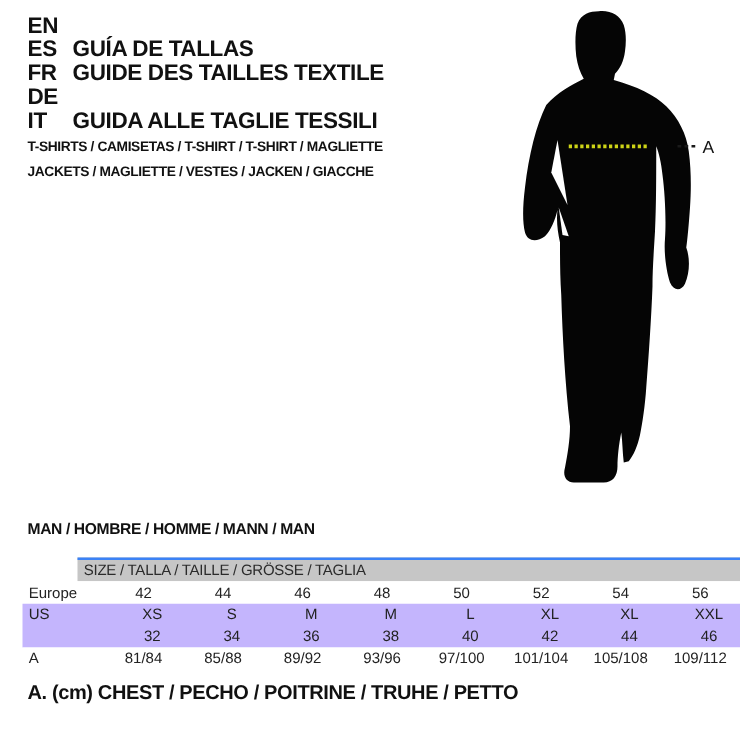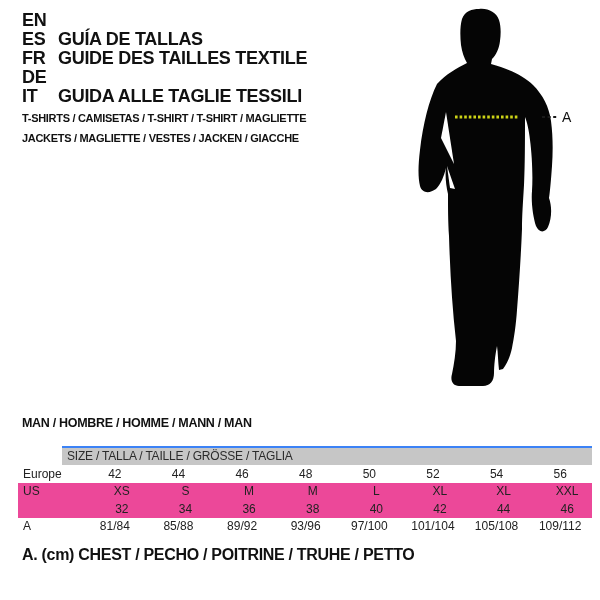--- a/index.html
+++ b/index.html
@@ -21,21 +21,21 @@
   
   .size-table{position:absolute;left:18px;top:446px;width:574px;}
   .tbl-header{
     height:17px;line-height:17px;background:#c6c6c6;border-top:2px solid #3b82f6;
     font-size:12px;color:#2b2b2b;padding-left:5px;letter-spacing:-0.2px;margin-left:44px;
   }
   .row{display:flex;height:17.5px;align-items:center;font-size:12px;color:#222;}
   .row .lbl{width:60px;padding-left:5px;text-align:left;}
   .row .c{flex:1;text-align:center;}
   .r-white{background:#ffffff;}
-  .r-gray{background:#ec4899;gap:14px;}
+  .r-gray{background:#c4b5fd;gap:14px;}
   
   .footnote{position:absolute;left:22px;top:546px;font-size:16px;font-weight:700;letter-spacing:-0.3px;}
 </style>
 </head>
 <body>
 
 <div class="lang-block">
   <div class="lang-row">
     <span class="lang-code">EN</span>
   </div>

